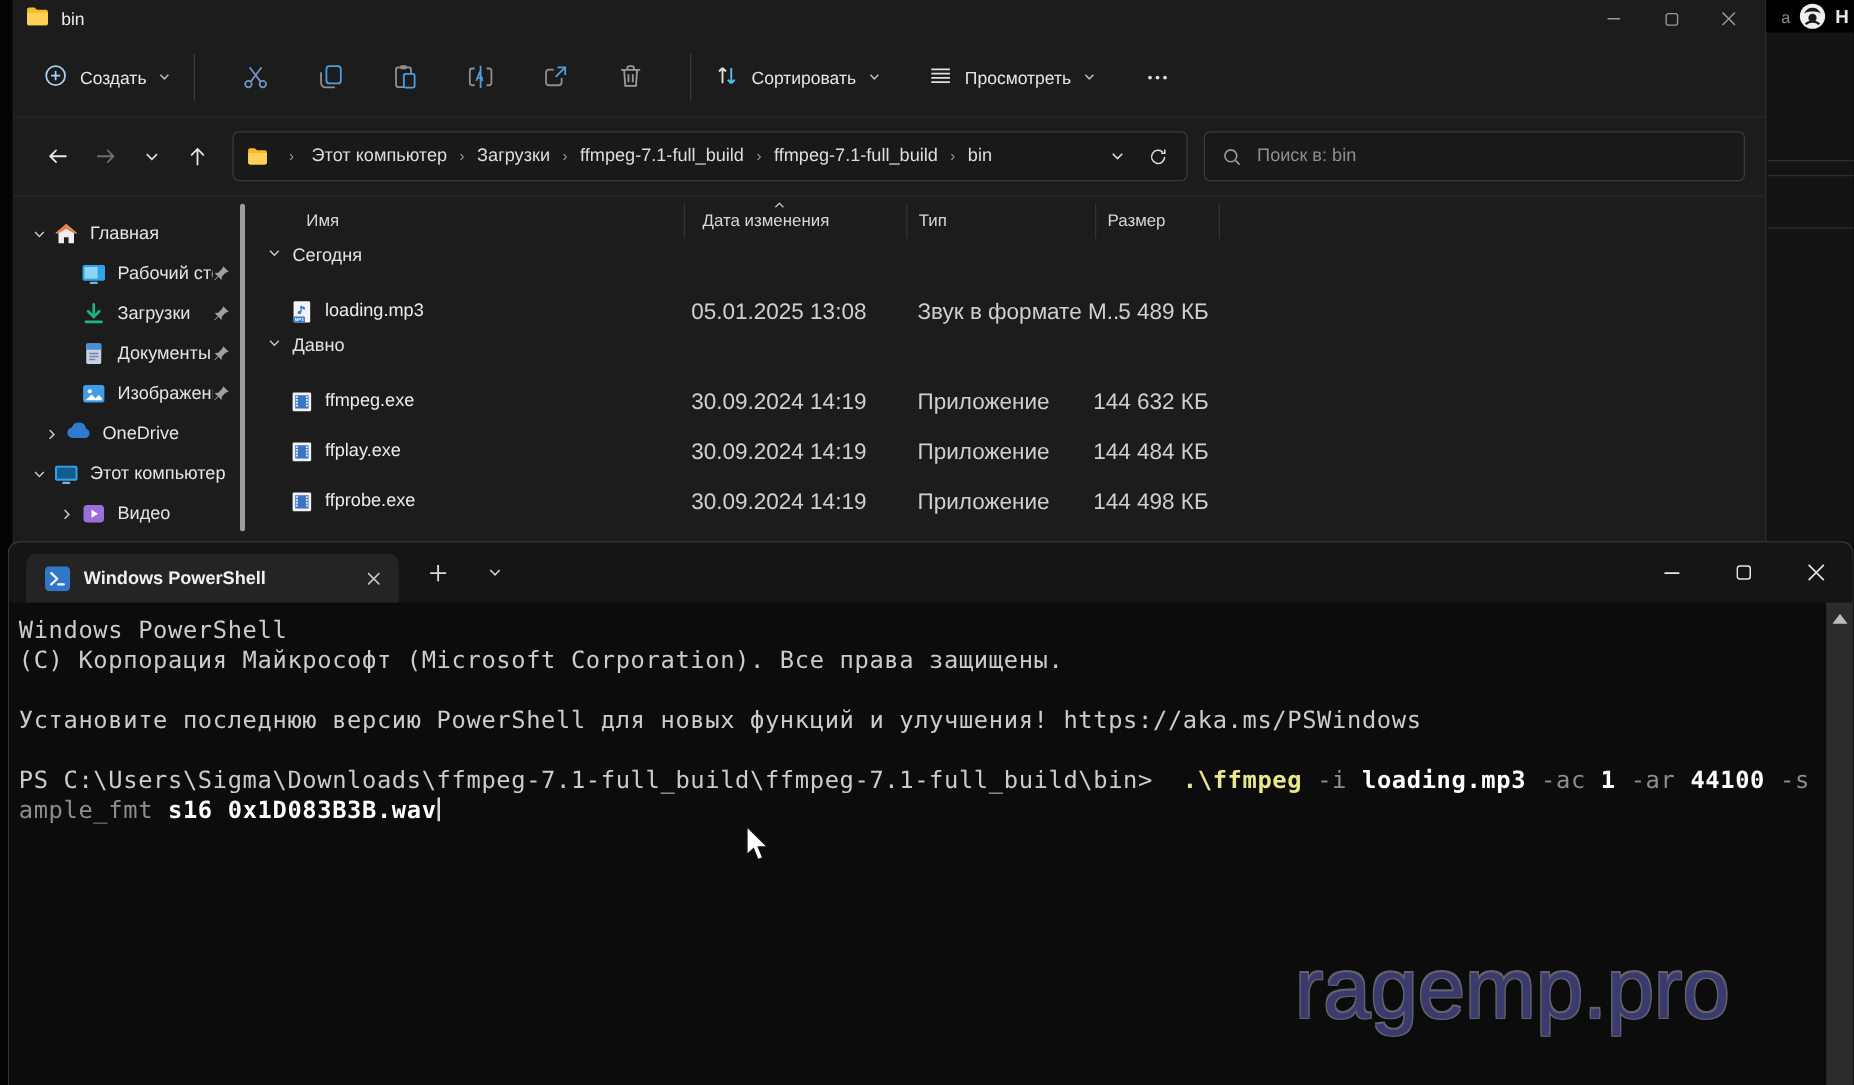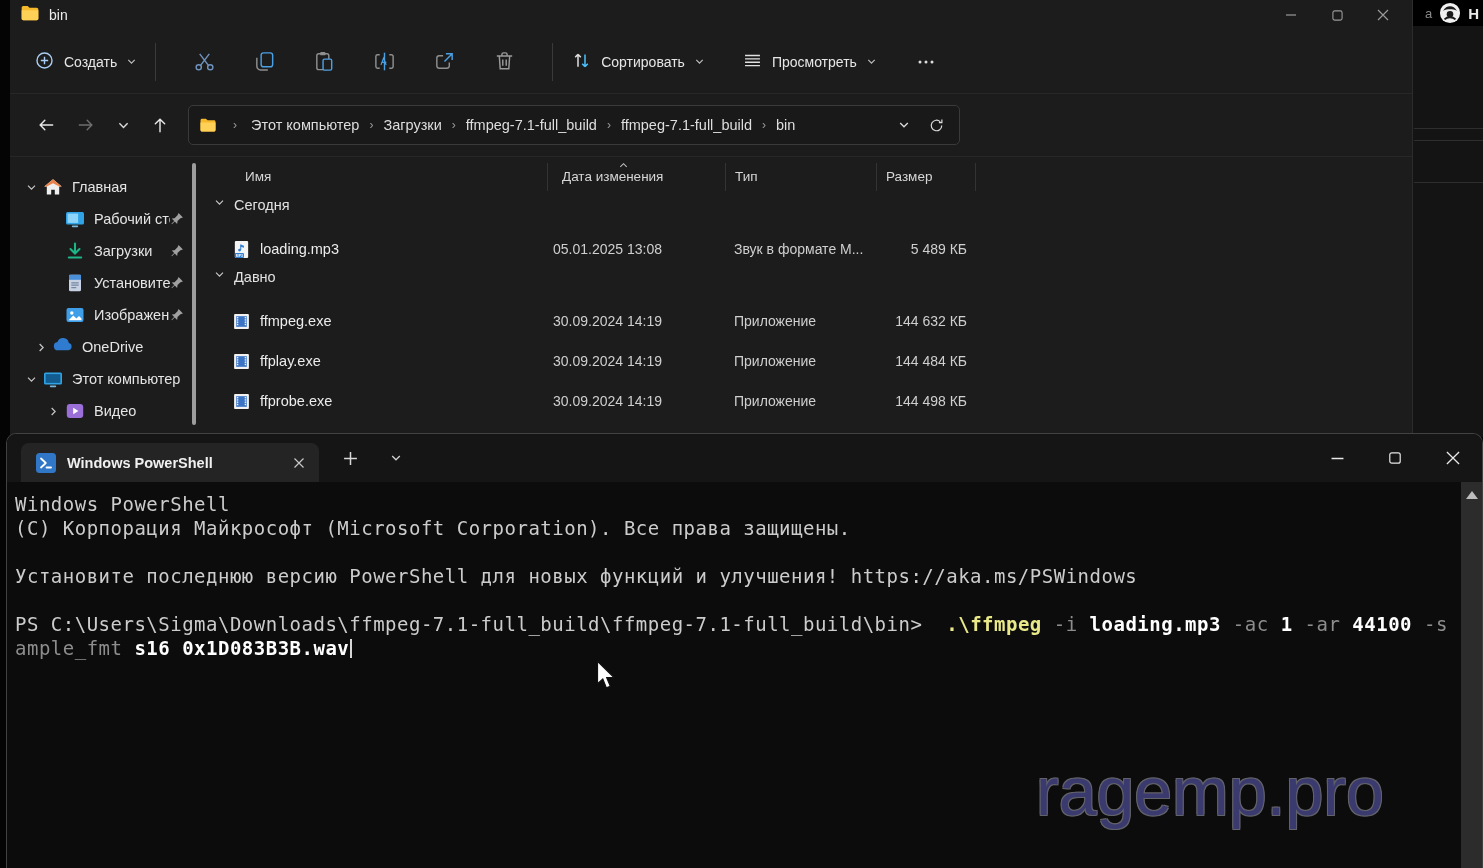--- a/index.html
+++ b/index.html
@@ -48,21 +48,21 @@
 
   .filelist{flex:1;position:relative}
   .fl-header{position:relative;height:40px}
   .fl-header .col{position:absolute;top:12px;font-size:13.5px;color:#d6d6d6}
   .col-sep{position:absolute;top:6px;width:1px;height:28px;background:#333}
   .sort-chev{position:absolute;left:412px;top:0;color:#bdbdbd}
   .group-row{height:32px;display:flex;align-items:flex-start;padding-left:8px;gap:9px;color:#e2e2e2;font-size:14.5px}
   .file-row{height:40px;position:relative;display:flex;align-items:center}
   .cell-name{display:flex;align-items:center;gap:9px;padding-left:26px;font-size:14.5px;color:#ececec}
   .f-ic{width:19px;height:19px;flex:none}
-  .cell{position:absolute;font-size:14px;color:#cfcfcf}
+  .cell{position:absolute;font-size:18px;color:#cfcfcf}
   .cell-date{left:347px}.cell-type{left:528px}
   .cell-size{left:600px;width:161px;text-align:right}
 
   
   .terminal{position:absolute;left:6px;top:433px;width:1477px;height:435px;background:#0c0c0c;border:1px solid #424242;border-bottom:none;border-radius:10px 10px 0 0;overflow:hidden}
   .t-bar{height:48px;background:#151515;display:flex;align-items:center;position:relative}
   .t-tab{align-self:flex-end;margin-left:14px;width:298px;height:39px;background:#242425;border-radius:8px 8px 0 0;display:flex;align-items:center;gap:11px;padding:0 10px 0 15px}
   .t-tab-title{color:#f0f0f0;font-size:14.5px;font-weight:600;white-space:nowrap}
   .t-tab-close{margin-left:auto;display:flex;padding:4px}
   .t-plus{margin-left:18px;display:flex;padding:6px}
@@ -272,20 +272,29 @@
             </span>
           <span style="display:flex">
               <svg width="17" height="17" viewBox="0 0 24 24" fill="none" stroke="#dcdcdc" stroke-width="1.7">
                 <path d="M19.4 12a7.4 7.4 0 1 1-2.1-5.2"></path>
                 <path d="M19.6 3.6v4.2h-4.2"></path>
               </svg>
             </span>
         </div>
       </div>
 
+      <div class="searchbox">
+        <span style="display:flex">
+            <svg width="17" height="17" viewBox="0 0 20 20" fill="none" stroke="#9a9a9a" stroke-width="1.5">
+              <circle cx="9" cy="9" r="5.6"></circle>
+              <path d="m13.3 13.3 4 4"></path>
+            </svg>
+          </span>
+        <span class="search-ph">Поиск в: bin</span>
+      </div>
     </div>
 
     <div class="ex-body">
       <div class="sidebar" id="sidebar">
         <div class="sb-scroll"></div>
       <div class="sb-item" style="padding-left: 10px;">
             <span class="sb-chev">
               <svg width="11" height="11" viewBox="0 0 12 12">
                 <path d="M2.2 4 6 7.8 9.8 4" fill="none" stroke="currentColor" stroke-width="1.3"></path>
               </svg>
@@ -320,21 +329,21 @@
                 <path d="M9.8 1.2 14.8 6.2 12 7 8.6 10.4 8.2 13.6 5.4 10.8 2.2 14l-.6-.6L4.8 10.2 2 7.4l3.2-.4L8.6 3.6z" fill="#a0a0a0"></path>
               </svg></span>
           </div>
           <div class="sb-item" style="padding-left: 32px;">
             <span class="sb-chev"></span>
             <span class="sb-ic"><svg viewBox="0 0 20 20" width="20" height="20">
                 <rect x="4" y="1.8" width="12" height="16.4" rx="1.5" fill="#c6d2e4"></rect>
                 <path d="M4 1.8h12v5H4z" fill="#4a90d9"></path>
                 <path d="M6.3 9.8h7.4M6.3 12.2h7.4M6.3 14.6h5" stroke="#7786a0" stroke-width="1.2"></path>
               </svg></span>
-            <span class="sb-label">Установите</span>
+            <span class="sb-label">Документы</span>
             <span class="sb-pin"><svg viewBox="0 0 16 16" width="14" height="14">
                 <path d="M9.8 1.2 14.8 6.2 12 7 8.6 10.4 8.2 13.6 5.4 10.8 2.2 14l-.6-.6L4.8 10.2 2 7.4l3.2-.4L8.6 3.6z" fill="#a0a0a0"></path>
               </svg></span>
           </div>
           <div class="sb-item" style="padding-left: 32px;">
             <span class="sb-chev"></span>
             <span class="sb-ic"><svg viewBox="0 0 20 20" width="20" height="20">
                 <rect x="1.5" y="3" width="17" height="14" rx="2" fill="#3f9ee8"></rect>
                 <circle cx="6.8" cy="8" r="1.7" fill="#fff"></circle>
                 <path d="M3.5 15.2 8.3 10.5l3.1 3.1 2.6-2.6 2.5 2.5v1.7z" fill="#fff"></path>

